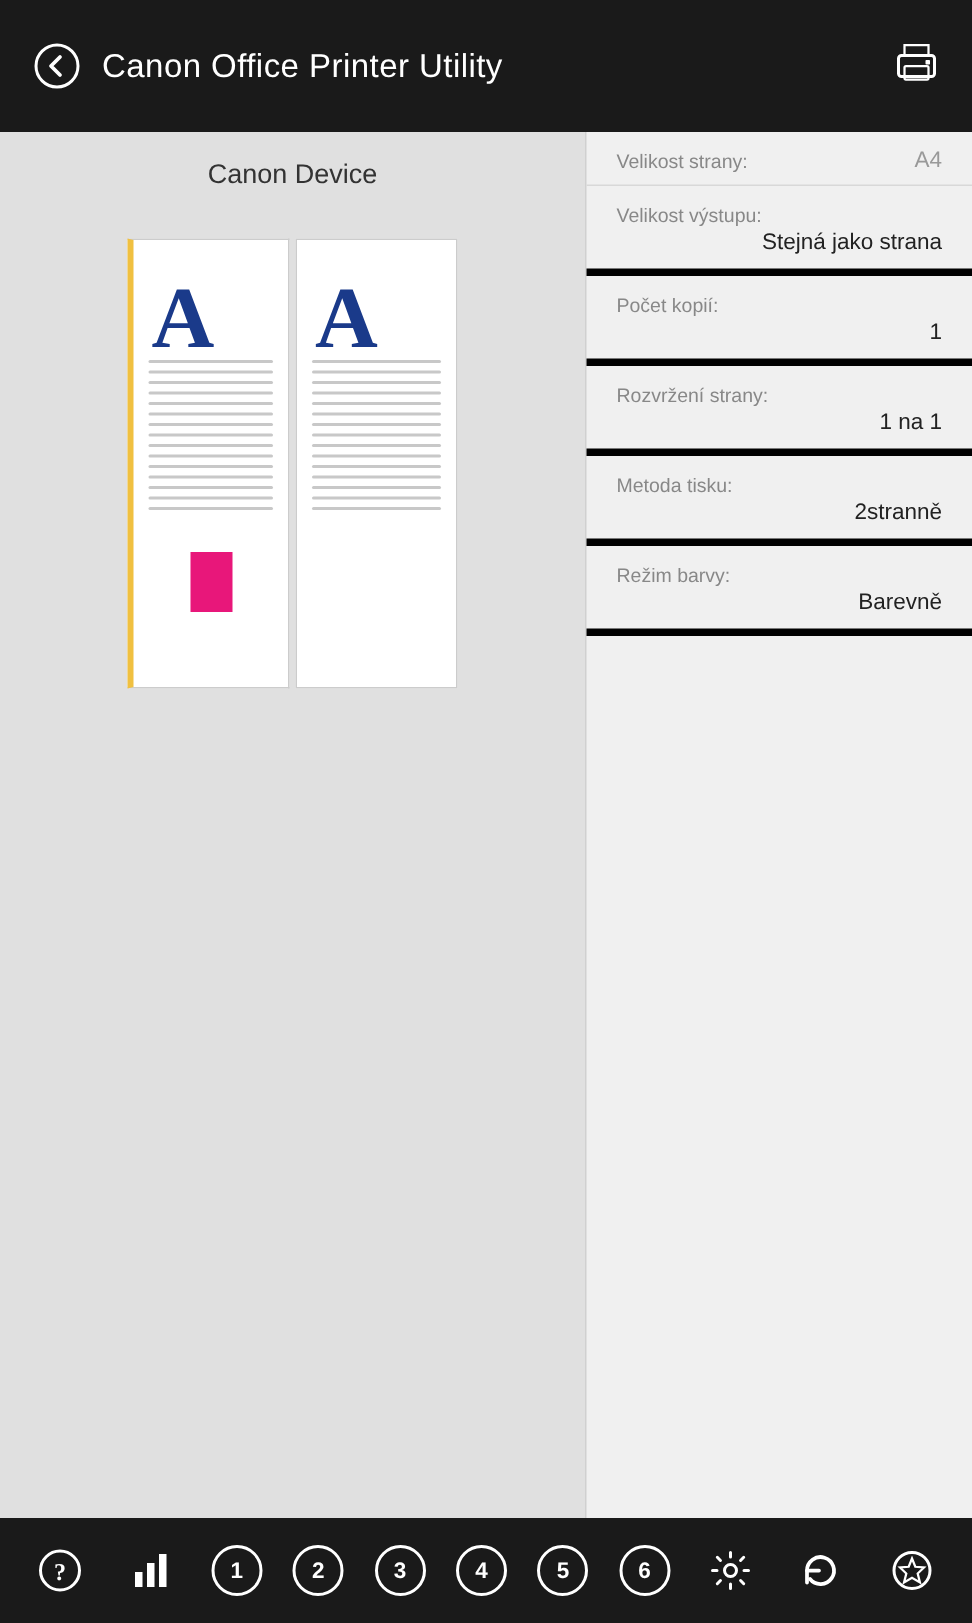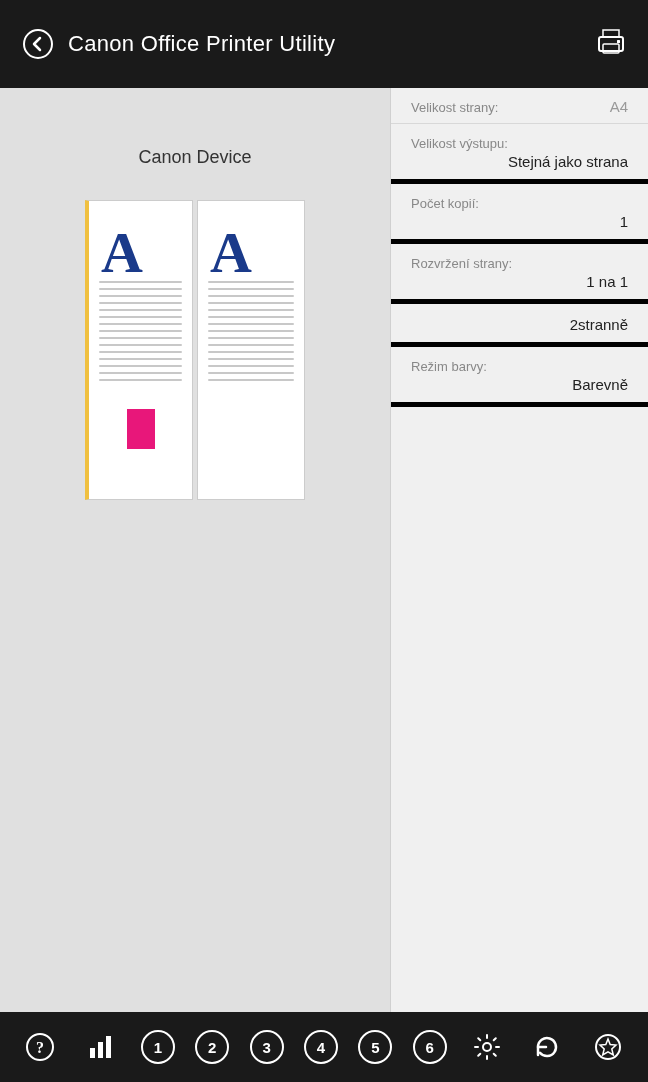--- a/index.html
+++ b/index.html
@@ -61,21 +61,20 @@
       display: flex;
       flex-direction: column;
       align-items: center;
       padding-top: 18px;
     }
     .device-label {
       font-size: 18px;
       color: #333;
       font-weight: 400;
       margin-bottom: 22px;
-      margin-top: 41px;
     }
 
     
     .doc-preview {
       width: 220px;
       height: 310px;
       position: relative;
       display: flex;
       gap: 0;
     }
@@ -292,20 +291,21 @@
       <div class="setting-label">Počet kopií:</div>
       <span class="setting-value">1</span>
     </div>
 
     <div class="setting-row">
       <div class="setting-label">Rozvržení strany:</div>
       <span class="setting-value">1 na 1</span>
     </div>
 
     <div class="setting-row">
+      <div class="setting-label">Metoda tisku:</div>
       <span class="setting-value">2stranně</span>
     </div>
 
     <div class="setting-row">
       <div class="setting-label">Režim barvy:</div>
       <span class="setting-value">Barevně</span>
     </div>
 
   </div>
 </div>

